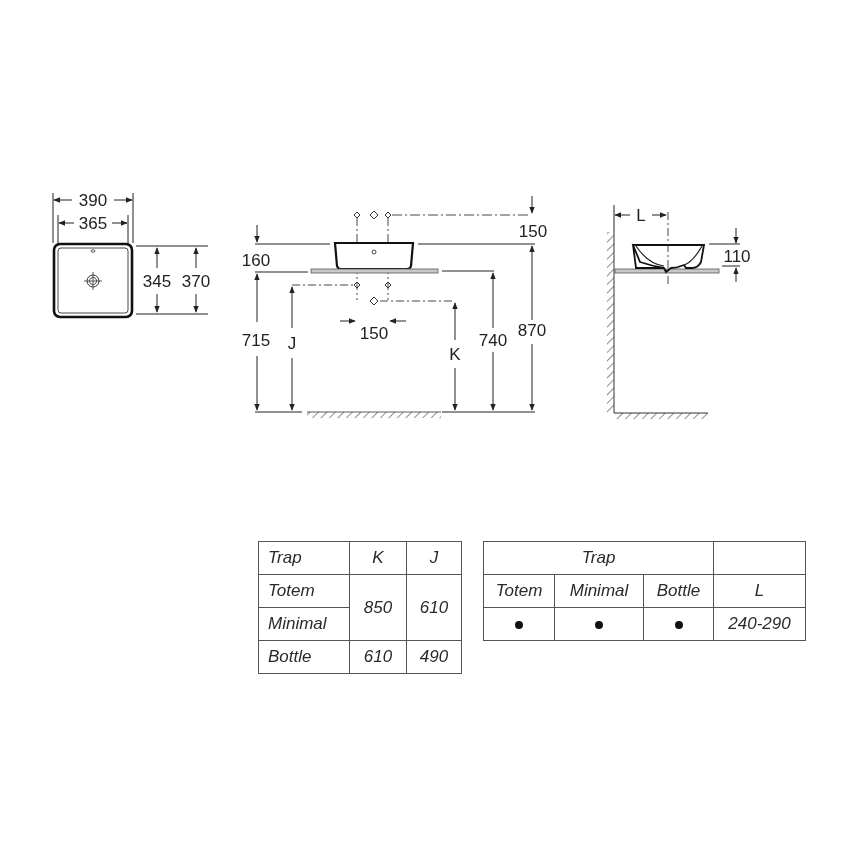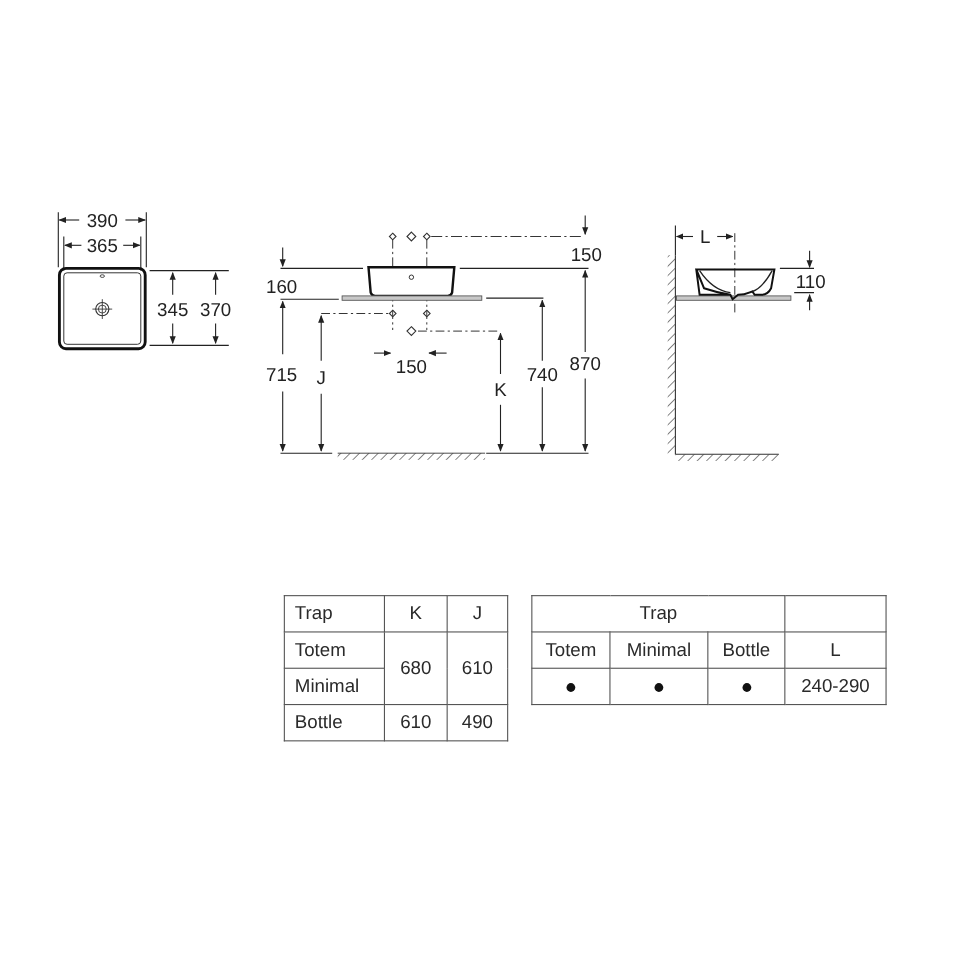--- a/index.html
+++ b/index.html
@@ -1,20 +1,20 @@
 <!DOCTYPE html>
 <html><head>
 <meta charset="utf-8">
 <style>
   html, body { margin:0; padding:0; background:#ffffff; }
   body { width:868px; height:868px; position:relative; overflow:hidden; font-family:"Liberation Sans", sans-serif; color:#222; }
   svg.drawing { position:absolute; left:0; top:0; width:868px; height:868px; }
   svg text { font-family:"Liberation Sans", sans-serif; font-size:17px; fill:#222; }
   .tbl { position:absolute; border-collapse:collapse; font-family:"Liberation Sans", sans-serif; font-size:17px; color:#2a2a2a; }
-  .tbl td { border:1px solid #555; padding:0; height:32px; }
+  .tbl td { border:1px solid #555; padding:0; height:32px;font-style:italic; }
   .t1 { left:258px; top:541px; }
   .t1 td.lbl { text-align:left; padding-left:9px; }
   .t1 td.num { text-align:center; }
   .t2 { left:483px; top:541px; }
   .t2 td { text-align:center; }
   .dot { display:inline-block; width:8px; height:8px; border-radius:50%; background:#111; }
 </style>
 </head>
 <body>
 
@@ -162,21 +162,21 @@
       <col style="width:55px">
     </colgroup>
   <tbody>
       <tr>
     <td class="lbl">Trap</td>
     <td class="num">K</td>
     <td class="num">J</td>
   </tr>
   <tr>
     <td class="lbl">Totem</td>
-    <td class="num" rowspan="2">680</td>
+    <td class="num" rowspan="2">850</td>
     <td class="num" rowspan="2">610</td>
   </tr>
   <tr>
     <td class="lbl">Minimal</td>
   </tr>
   <tr>
     <td class="lbl">Bottle</td>
     <td class="num">610</td>
     <td class="num">490</td>
   </tr>

